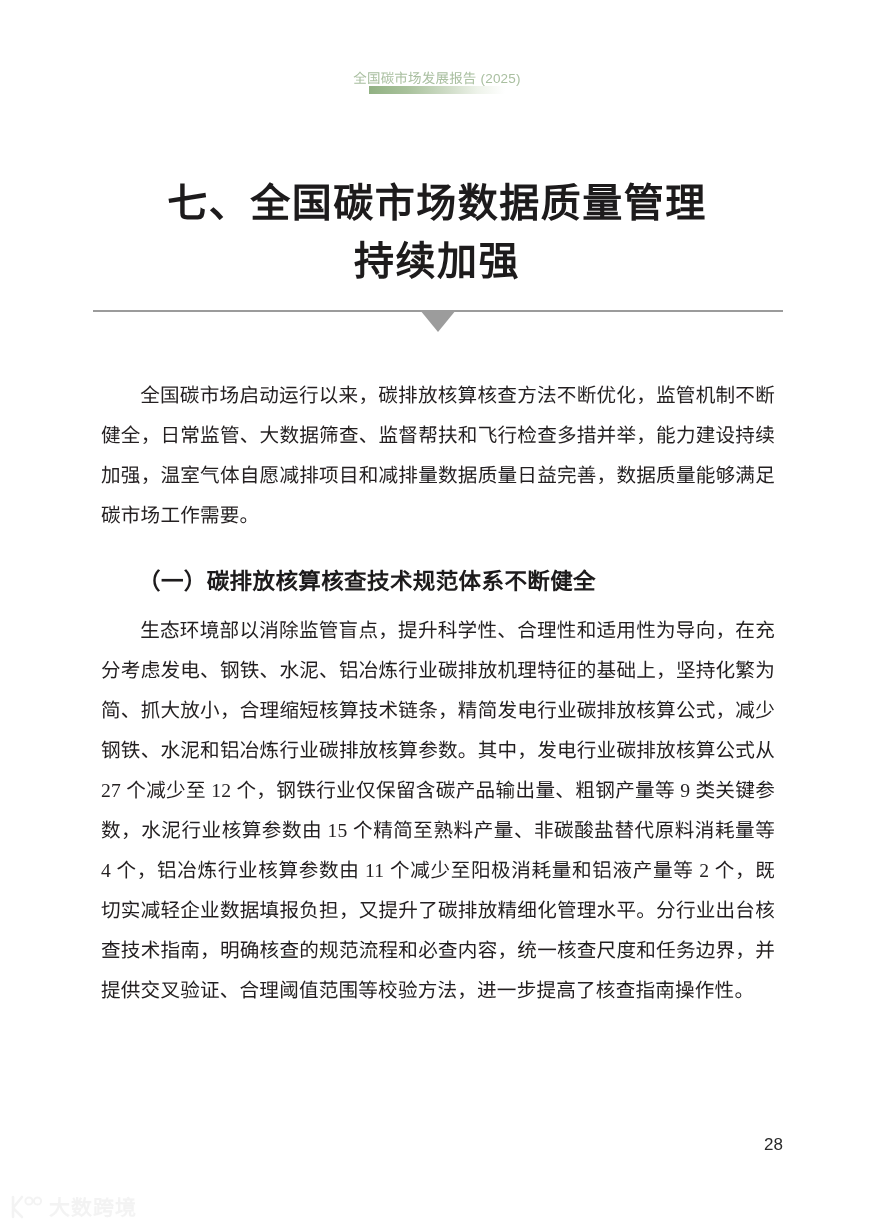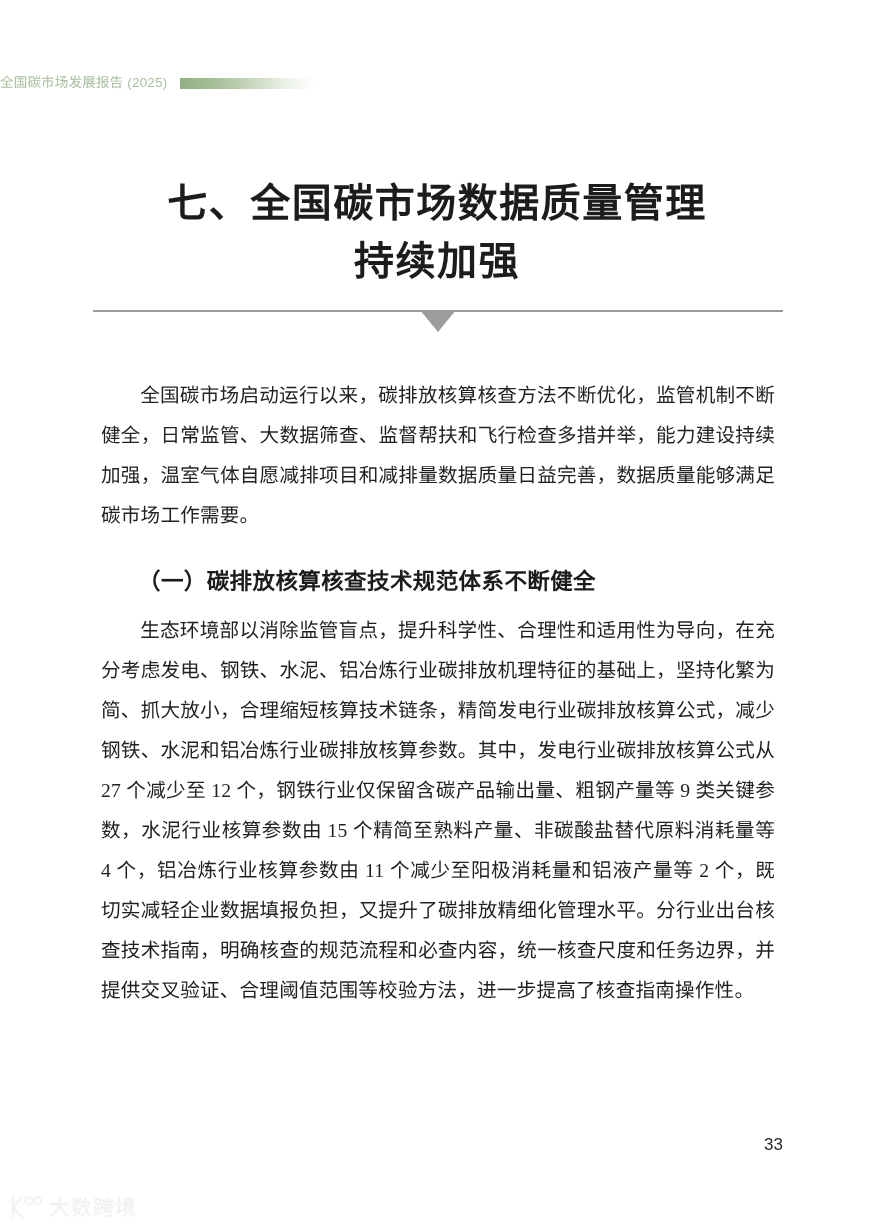--- a/index.html
+++ b/index.html
@@ -24,20 +24,21 @@
   
   .running-header {
     position: absolute;
     top: 72px;
     left: 0;
     width: 874px;
     height: 22px;
     display: flex;
     align-items: center;
     justify-content: flex-start;
+    flex-direction: column;
   }
 
   .running-header-text {
     font-family: "Liberation Sans", "DejaVu Sans", sans-serif;
     font-size: 13.5px;
     letter-spacing: 0.2px;
     color: #a9bfa0;
     white-space: nowrap;
     line-height: 1;
   }
@@ -190,21 +191,21 @@
 
   <div class="body-block">
     <p class="para">全国碳市场启动运行以来，碳排放核算核查方法不断优化，监管机制不断健全，日常监管、大数据筛查、监督帮扶和飞行检查多措并举，能力建设持续加强，温室气体自愿减排项目和减排量数据质量日益完善，数据质量能够满足碳市场工作需要。</p>
 
     <h2 class="section-heading">（一）碳排放核算核查技术规范体系不断健全</h2>
 
     <p class="para">生态环境部以消除监管盲点，提升科学性、合理性和适用性为导向，在充分考虑发电、钢铁、水泥、铝冶炼行业碳排放机理特征的基础上，坚持化繁为简、抓大放小，合理缩短核算技术链条，精简发电行业碳排放核算公式，减少钢铁、水泥和铝冶炼行业碳排放核算参数。其中，发电行业碳排放核算公式从 27 个减少至 12 个，钢铁行业仅保留含碳产品输出量、粗钢产量等 9 类关键参数，水泥行业核算参数由 15 个精简至熟料产量、非碳酸盐替代原料消耗量等 4 个，铝冶炼行业核算参数由 11 个减少至阳极消耗量和铝液产量等 2 个，既切实减轻企业数据填报负担，又提升了碳排放精细化管理水平。分行业出台核查技术指南，明确核查的规范流程和必查内容，统一核查尺度和任务边界，并提供交叉验证、合理阈值范围等校验方法，进一步提高了核查指南操作性。</p>
   </div>
 
   <div class="page-number">
-    <span>33</span>
+    <span>28</span>
   </div>
 
   <div class="watermark">
     <svg class="watermark-mark" viewBox="0 0 34 26">
       <path d="M3 3 L3 23 M3 14 L12 3 M3 14 L12 23" stroke="#eaeaea" stroke-width="2.6" fill="none" stroke-linecap="round"></path>
       <circle cx="19" cy="7" r="3.6" stroke="#eaeaea" stroke-width="2" fill="none"></circle>
       <circle cx="27.5" cy="7" r="3.6" stroke="#eaeaea" stroke-width="2" fill="none"></circle>
     </svg>
     <span class="watermark-text">大数跨境</span>
   </div>

